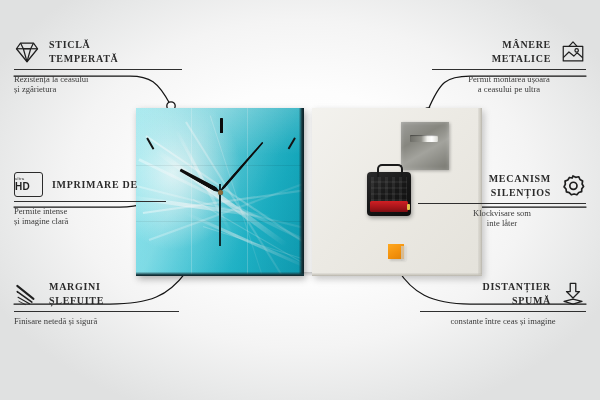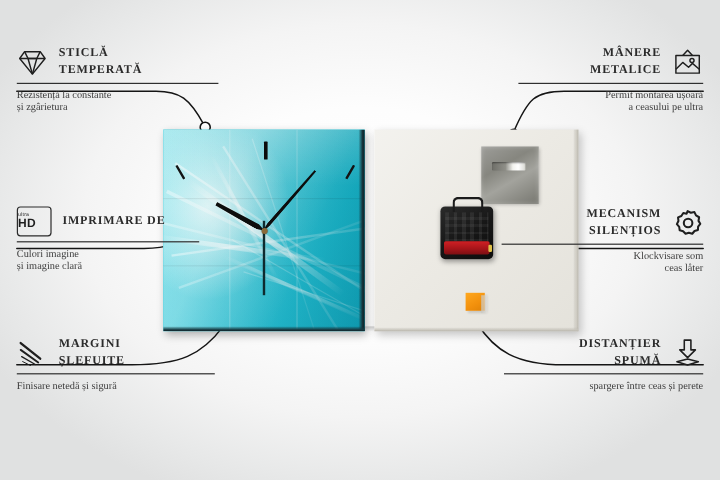--- a/index.html
+++ b/index.html
@@ -35,21 +35,21 @@
   .ico{width:26px;height:26px;flex:0 0 26px;display:block;}
 
   
   .left .row{flex-direction:row;}
   .left .ttl{text-align:left;}
   .left .sub{text-align:left;}
 
   
   .right .row{justify-content:flex-end;}
   .right .ttl{text-align:right;}
-  .right .sub{text-align:right;}
+  .right .sub{text-align:center;}
 
   
   #f-glass   {left:14px; top:38px;  width:168px;}
   #f-print   {left:14px; top:172px; width:160px;}
   #f-edges   {left:14px; top:280px; width:165px;}
   #f-hangers {left:432px;top:38px;  width:154px;}
   #f-mech    {left:418px;top:172px; width:168px;}
   #f-spacer  {left:420px;top:280px; width:166px;}
 
   #f-glass .rule{width:168px;}
@@ -260,36 +260,36 @@
           <path d="M24 5 L20.5 12 L16 28"></path>
           <path d="M11.5 12 L20.5 12"></path>
         </g>
       </svg>
       <div>
         <div class="ttl"><span>STICLĂ</span></div>
         <div class="ttl"><span>TEMPERATĂ</span></div>
       </div>
     </div>
     <div class="rule"></div>
-    <div class="sub">Rezistență la constante</div>
+    <div class="sub">Rezistență la ceasului</div>
     <div class="sub">și zgârietura</div>
   </div>
 
   <div class="feat left" id="f-print">
     <div class="row">
       <div class="hd">
         <span class="u">ultra</span>
         <span class="h">HD</span>
       </div>
       <div>
         <div class="ttl"><span>IMPRIMARE DE</span></div>
       </div>
     </div>
     <div class="rule"></div>
-    <div class="sub">Culori imagine</div>
+    <div class="sub">Permite intense</div>
     <div class="sub">și imagine clară</div>
   </div>
 
   <div class="feat left" id="f-edges">
     <div class="row">
       <svg class="ico" viewBox="0 0 32 32">
         <g stroke="#1f1f1f" stroke-linecap="round">
           <path d="M4 6 L24 22" stroke-width="2.4"></path>
           <path d="M4 13 L22 26" stroke-width="1.9"></path>
           <path d="M5 20 L19 28" stroke-width="1.4"></path>
@@ -333,33 +333,33 @@
       </div>
       <svg class="ico" viewBox="0 0 32 32">
         <g fill="none" stroke="#1f1f1f" stroke-width="2.1" stroke-linejoin="round" stroke-linecap="round">
           <path d="M16 3.6 L19.3 5.3 L23 4.6 L24.6 8 L27.8 9.9 L27.2 13.6 L29 16.6 L26.8 19.4 L26.6 23 L23.1 24 L20.8 26.8 L17.3 25.8 L13.9 26.8 L11.4 24.2 L7.9 23.3 L7.4 19.7 L5 17 L6.6 13.7 L6.2 10 L9.6 8.6 L11.6 5.5 L15 6.2 Z"></path>
           <circle cx="16.5" cy="15.8" r="4.4"></circle>
         </g>
       </svg>
     </div>
     <div class="rule"></div>
     <div class="sub">Klockvisare som</div>
-    <div class="sub">ceas låter</div>
+    <div class="sub">inte låter</div>
   </div>
 
   <div class="feat right" id="f-spacer">
     <div class="row">
       <div>
         <div class="ttl"><span>DISTANȚIER</span></div>
         <div class="ttl"><span>SPUMĂ</span></div>
       </div>
       <svg class="ico" viewBox="0 0 32 32">
         <g fill="none" stroke="#1f1f1f" stroke-width="1.6" stroke-linejoin="round" stroke-linecap="round">
           <path d="M12.6 3 L19.4 3 L19.4 13 L24 13 L16 21 L8 13 L12.6 13 Z"></path>
           <path d="M16 22.4 L27 25.2 L16 28.4 L5 25.2 Z"></path>
         </g>
       </svg>
     </div>
     <div class="rule"></div>
-    <div class="sub">spargere între ceas și perete</div>
+    <div class="sub">constante între ceas și imagine</div>
   </div>
 
 </div>
 
 </body></html>

